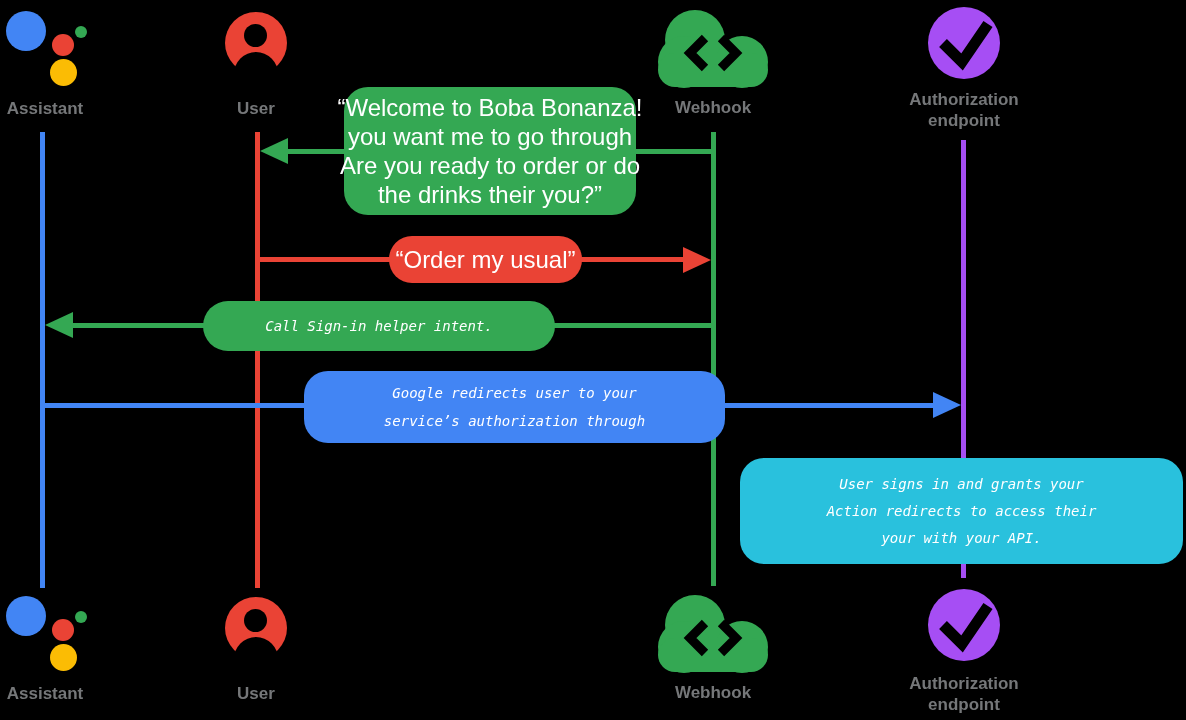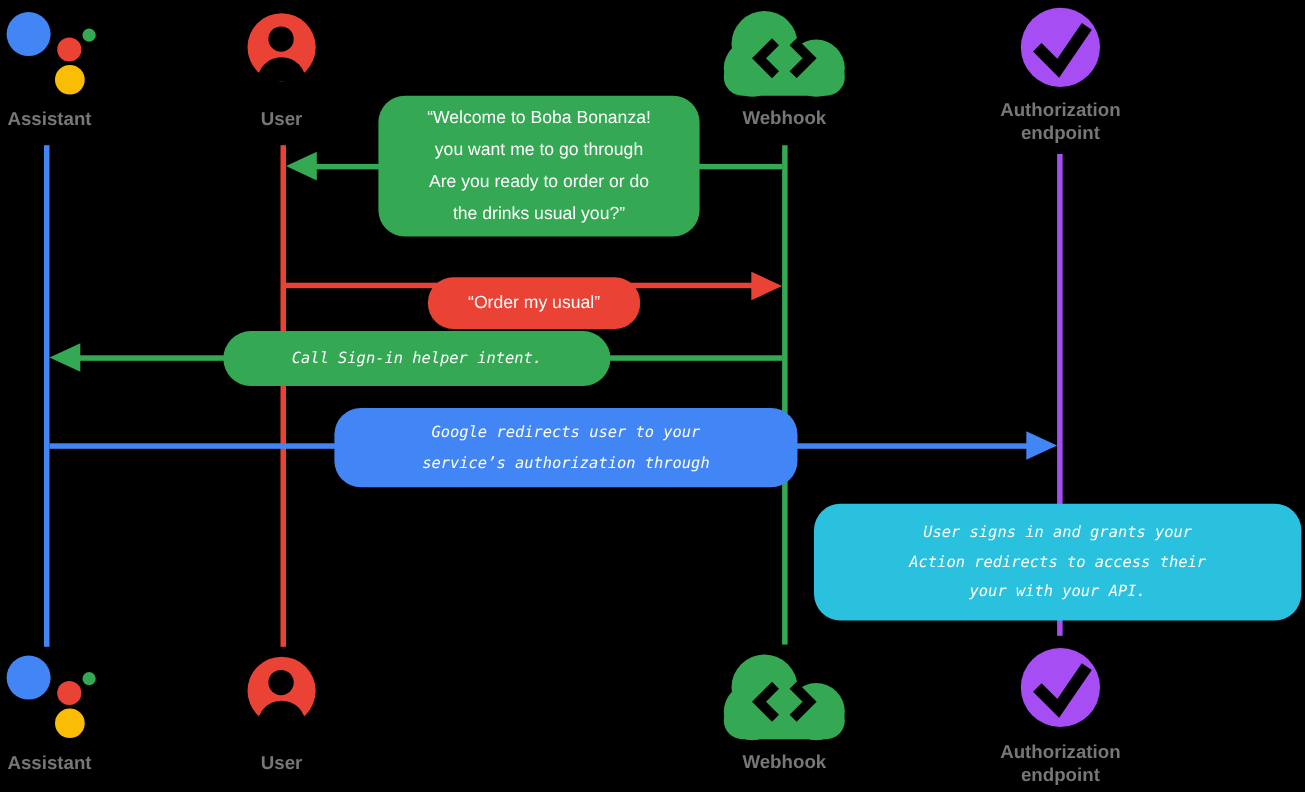--- a/index.html
+++ b/index.html
@@ -7,21 +7,21 @@
          font-family:"Liberation Sans",sans-serif;}
   .circle{position:absolute;border-radius:50%;}
   .lifeline{position:absolute;width:5px;}
   .hline{position:absolute;height:5px;}
   .tri{position:absolute;width:0;height:0;}
   .tri-left{border-top:13px solid transparent;border-bottom:13px solid transparent;}
   .tri-right{border-top:13px solid transparent;border-bottom:13px solid transparent;}
   .msg{position:absolute;display:flex;flex-direction:column;align-items:center;justify-content:center;
        text-align:center;color:#fff;box-sizing:border-box;}
   .msg .line{white-space:nowrap;}
-  .sans{font-family:"Liberation Sans",sans-serif;font-size:16px;line-height:29px;text-align:right;}
+  .sans{font-family:"Liberation Sans",sans-serif;font-size:24px;line-height:29px;text-align:right;}
   .mono{font-family:"DejaVu Sans Mono",monospace;font-style:italic;font-size:14px;line-height:28px;}
   .actor-label{position:absolute;font-weight:bold;font-size:17px;line-height:21px;
                color:#757779;text-align:center;}
   .c-green{background:#34A853;}
   .c-red{background:#EA4335;}
   .c-blue{background:#4285F4;}
   .c-purple{background:#A54EF2;}
   .c-cyan{background:#29C1DD;align-items:center;}
   .c-yellow{background:#FBBC04;}
   svg{position:absolute;display:block;}
@@ -45,24 +45,24 @@
   <div class="hline c-green" style="left:69px;top:323px;width:642px;"></div>
   <div class="tri tri-left" style="left:45px;top:312px;border-right:28px solid #34A853;"></div>
 
   <div class="hline c-blue" style="left:45px;top:403px;width:892px;"></div>
   <div class="tri tri-right" style="left:933px;top:392px;border-left:28px solid #4285F4;"></div>
 
   <div class="msg sans c-green" style="left:344px;top:87px;width:292px;height:128px;border-radius:24px;">
     <div class="line">“Welcome to Boba Bonanza!</div>
     <div class="line">you want me to go through</div>
     <div class="line">Are you ready to order or do</div>
-    <div class="line">the drinks usual you?”</div>
+    <div class="line">the drinks their you?”</div>
   </div>
 
-  <div class="msg sans c-red" style="left:389px;top:252px;width:193px;height:47px;border-radius:23px;">
+  <div class="msg sans c-red" style="left:389px;top:236px;width:193px;height:47px;border-radius:23px;">
     <div class="line">“Order my usual”</div>
   </div>
 
   <div class="msg mono c-green" style="left:203px;top:301px;width:352px;height:50px;border-radius:25px;">
     <div class="line">Call Sign-in helper intent.</div>
   </div>
 
   <div class="msg mono c-blue" style="left:304px;top:371px;width:421px;height:72px;border-radius:24px;">
     <div class="line">Google redirects user to your</div>
     <div class="line">service’s authorization through</div>

